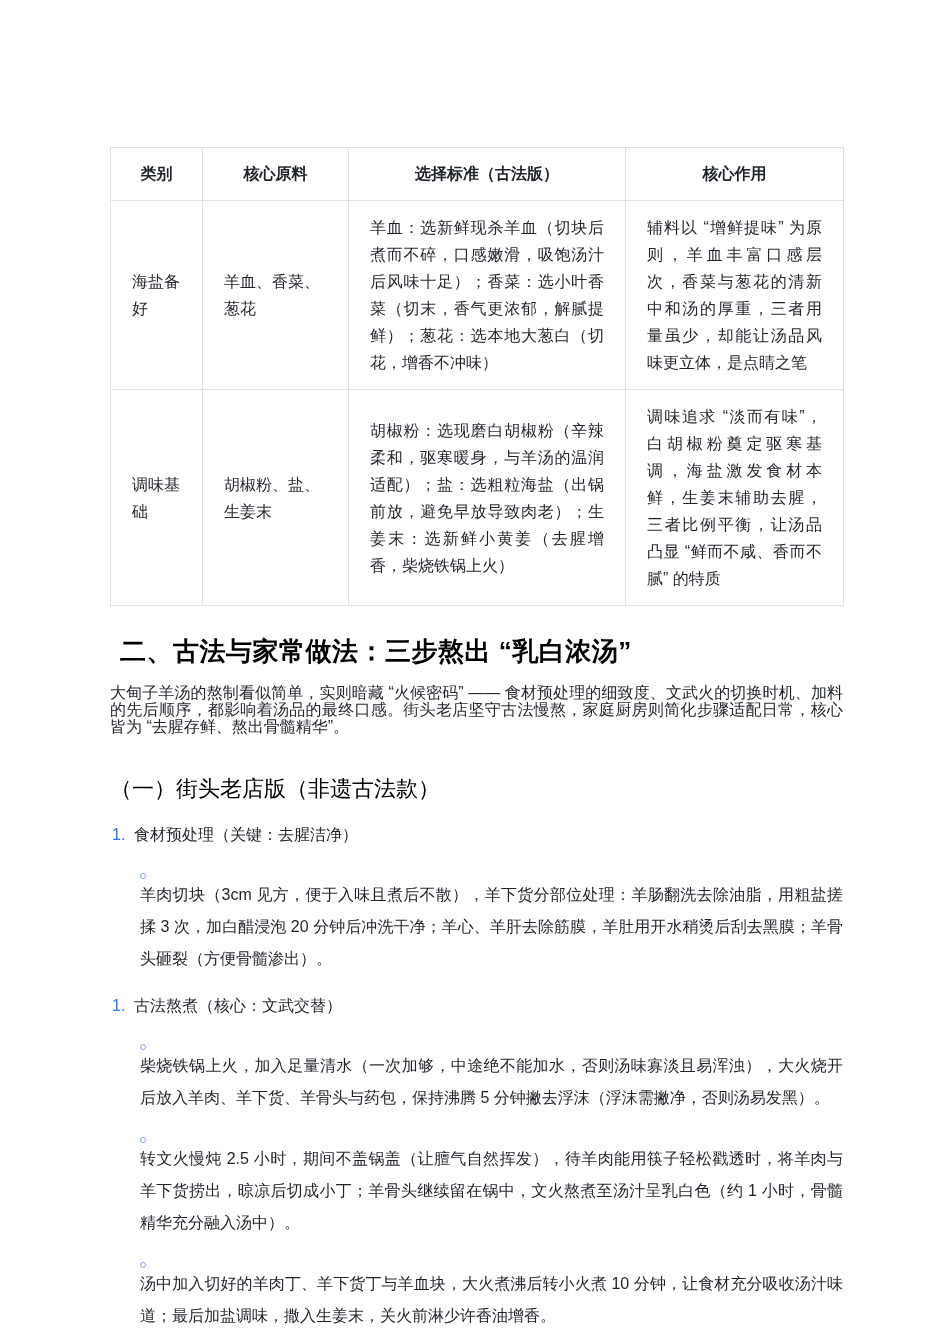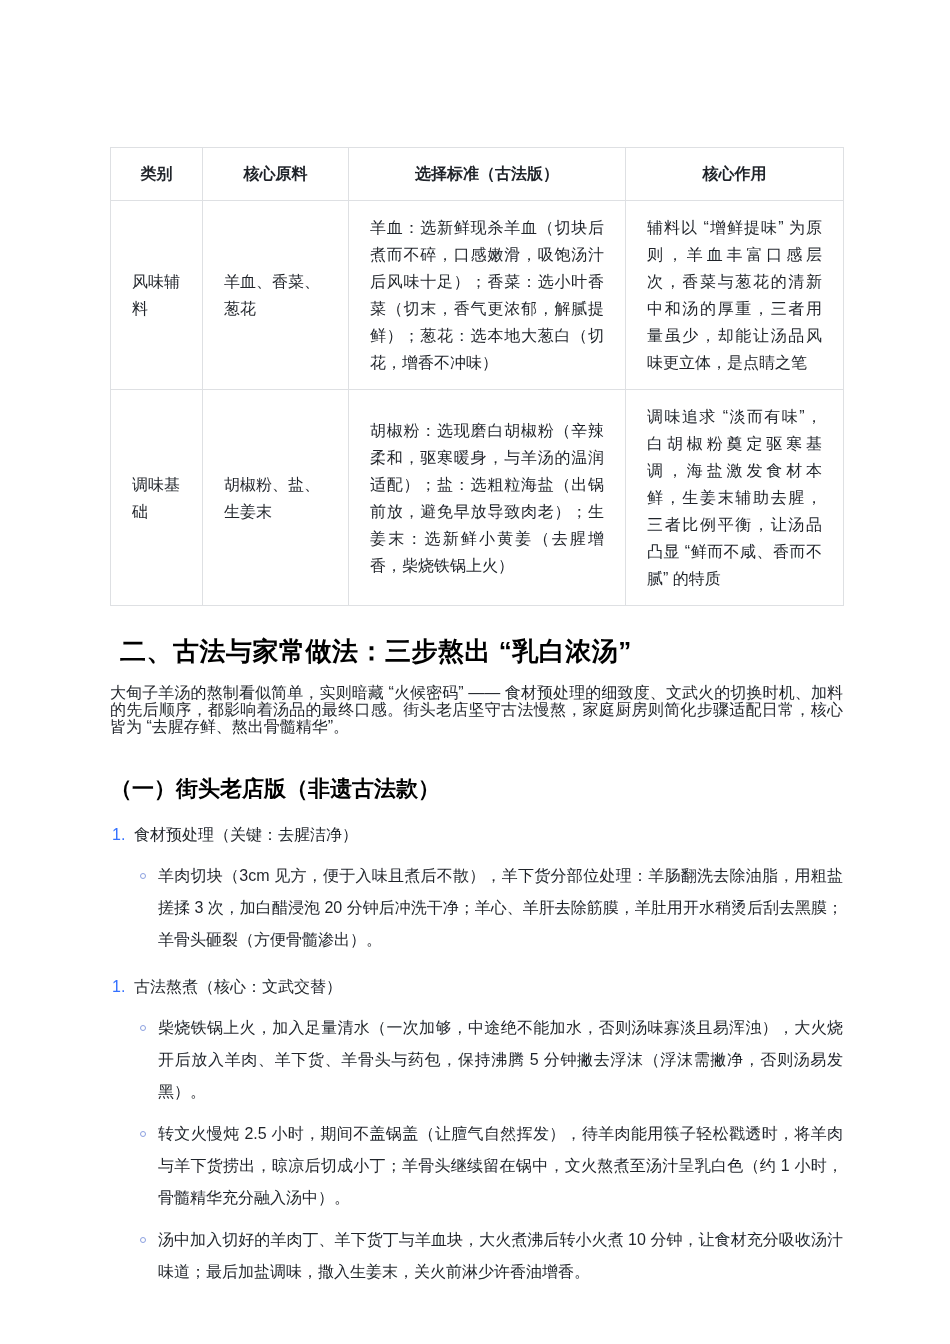--- a/index.html
+++ b/index.html
@@ -61,21 +61,21 @@
   p.sec-intro {
     margin-top: 15px;
     font-size: 16px;
     line-height: 17px;
     text-align: justify;
   }
   h3.sub-title {
     margin-top: 38px;
     font-size: 22px;
     line-height: 31px;
-    font-weight: bold;
+    font-weight: normal;
     color: #000000;
   }
 
   
   .step { margin-top: 16px; }
   .step-head {
     display: flex;
     align-items: flex-start;
     font-size: 16px;
     line-height: 30px;
@@ -84,20 +84,21 @@
     color: #3370ff;
     min-width: 20px;
     margin-left: 2px;
     margin-right: 2px;
   }
   .bullet {
     display: flex;
     align-items: flex-start;
     margin-top: 10px;
     margin-left: 30px;
+    flex-direction: column;
   }
   .bullet-dot {
     flex: 0 0 auto;
     width: 6px;
     height: 6px;
     border: 1.5px solid #8ba0e0;
     border-radius: 50%;
     margin-top: 13px;
     margin-right: 12px;
     background: transparent;
@@ -123,21 +124,21 @@
     <thead>
       <tr>
         <th>类别</th>
         <th>核心原料</th>
         <th>选择标准（古法版）</th>
         <th>核心作用</th>
       </tr>
     </thead>
     <tbody>
       <tr>
-        <td class="cat">风味辅料</td>
+        <td class="cat">海盐备好</td>
         <td class="cat">羊血、香菜、葱花</td>
         <td>羊血：选新鲜现杀羊血（切块后煮而不碎，口感嫩滑，吸饱汤汁后风味十足）；香菜：选小叶香菜（切末，香气更浓郁，解腻提鲜）；葱花：选本地大葱白（切花，增香不冲味）</td>
         <td>辅料以 “增鲜提味” 为原则，羊血丰富口感层次，香菜与葱花的清新中和汤的厚重，三者用量虽少，却能让汤品风味更立体，是点睛之笔</td>
       </tr>
       <tr>
         <td class="cat">调味基础</td>
         <td class="cat">胡椒粉、盐、生姜末</td>
         <td>胡椒粉：选现磨白胡椒粉（辛辣柔和，驱寒暖身，与羊汤的温润适配）；盐：选粗粒海盐（出锅前放，避免早放导致肉老）；生姜末：选新鲜小黄姜（去腥增香，柴烧铁锅上火）</td>
         <td>调味追求 “淡而有味”，白胡椒粉奠定驱寒基调，海盐激发食材本鲜，生姜末辅助去腥，三者比例平衡，让汤品凸显 “鲜而不咸、香而不腻” 的特质</td>
       </tr>

